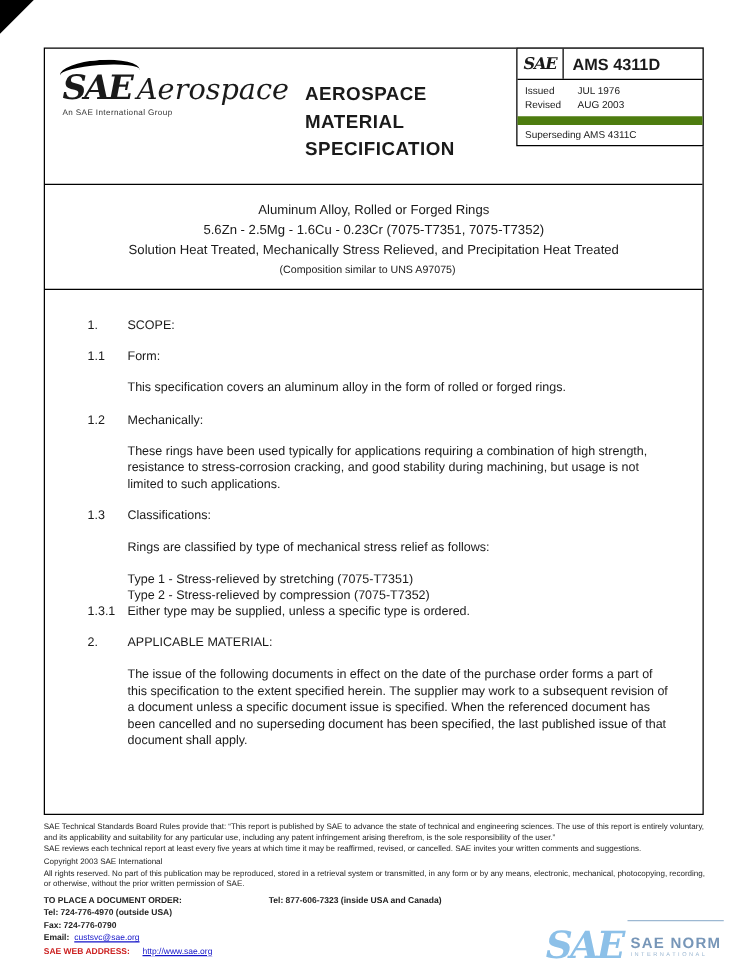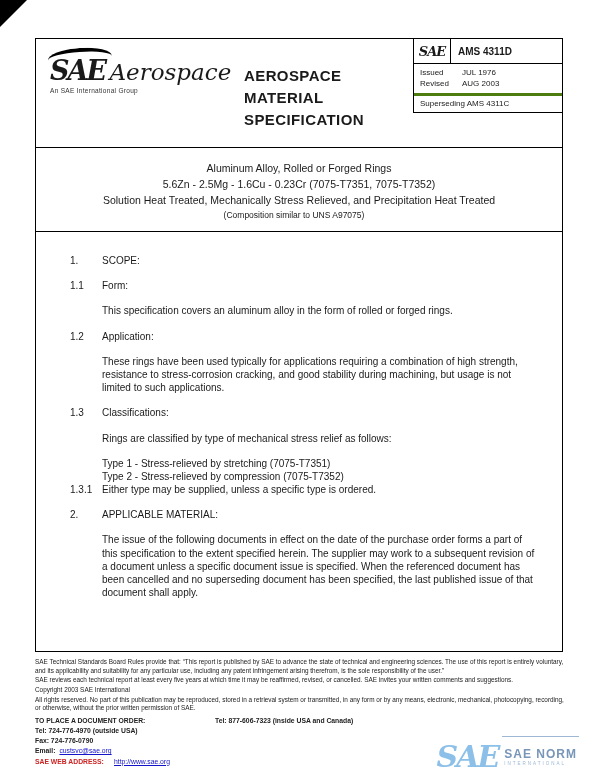--- a/index.html
+++ b/index.html
@@ -24,22 +24,22 @@
   .logo-aero{font-family:"DejaVu Serif", serif;font-style:italic;font-size:23px;letter-spacing:0px;}
   .logo-tag{font-size:6.5px;color:#333;margin-top:1px;letter-spacing:0.3px;}
   
   .center-title{position:absolute;left:208px;top:26px;font-weight:bold;
     font-size:15px;line-height:1.45;letter-spacing:0.4px;}
   
   .doc-box{position:absolute;right:-1px;top:-1px;width:148px;border:1.6px solid #000;background:#fff;font-size:8px;}
   .doc-box-top{display:flex;align-items:stretch;border-bottom:1.2px solid #000;height:24px;}
   .doc-box-logo{width:36px;border-right:1.2px solid #000;display:flex;align-items:center;justify-content:center;
     font-family:"DejaVu Serif", serif;font-style:italic;font-weight:bold;font-size:13px;letter-spacing:-1px;}
-  .doc-box-num{flex:1;display:flex;align-items:center;padding-left:7px;font-weight:bold;font-size:10px;}
-  .doc-box-mid{padding:4px 6px 3px 6px;border-bottom:3px solid #4d7c0f;}
+  .doc-box-num{flex:1;display:flex;align-items:center;padding-left:7px;font-weight:bold;font-size:13px;}
+  .doc-box-mid{padding:4px 6px 3px 6px;border-bottom:7px solid #4d7c0f;}
   .kv{display:flex;margin-bottom:2px;}
   .kv .k{width:42px;}
   .doc-box-sup{padding:3px 6px 4px 6px;}
   
   .title-block{height:84px;border-bottom:1.6px solid #000;box-sizing:border-box;
     padding-top:13px;text-align:center;font-size:10.5px;line-height:1.5;}
   .title-comp{text-align:center;font-size:8.5px;padding-right:10px;margin-top:1px;}
   
   .doc-body{padding:22px 26px 0 34px;font-size:10px;line-height:1.32;}
   .row{display:flex;margin-bottom:12px;}
@@ -122,21 +122,21 @@
     </div>
 
     <div class="row">
       <span class="num">1.1</span>
       <span>Form:</span>
     </div>
     <div class="para">This specification covers an aluminum alloy in the form of rolled or forged rings.</div>
 
     <div class="row">
       <span class="num">1.2</span>
-      <span>Application:</span>
+      <span>Mechanically:</span>
     </div>
     <div class="para">These rings have been used typically for applications requiring a combination of high strength, resistance to stress-corrosion cracking, and good stability during machining, but usage is not limited to such applications.</div>
 
     <div class="row">
       <span class="num">1.3</span>
       <span>Classifications:</span>
     </div>
     <div class="para">Rings are classified by type of mechanical stress relief as follows:</div>
     <div class="type-lines">
       <div>Type 1 - Stress-relieved by stretching (7075-T7351)</div>

